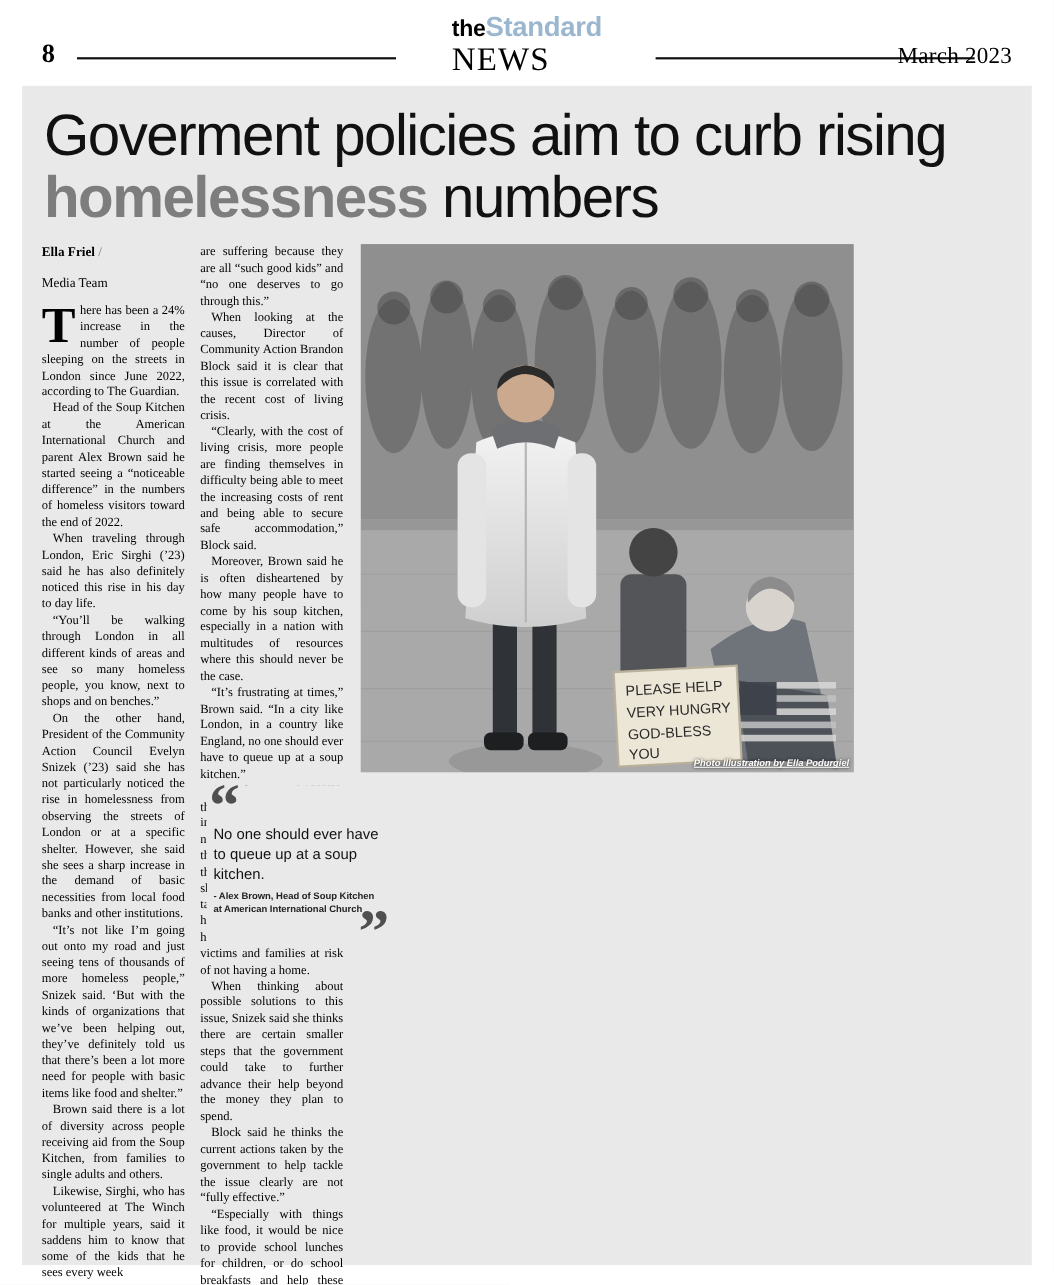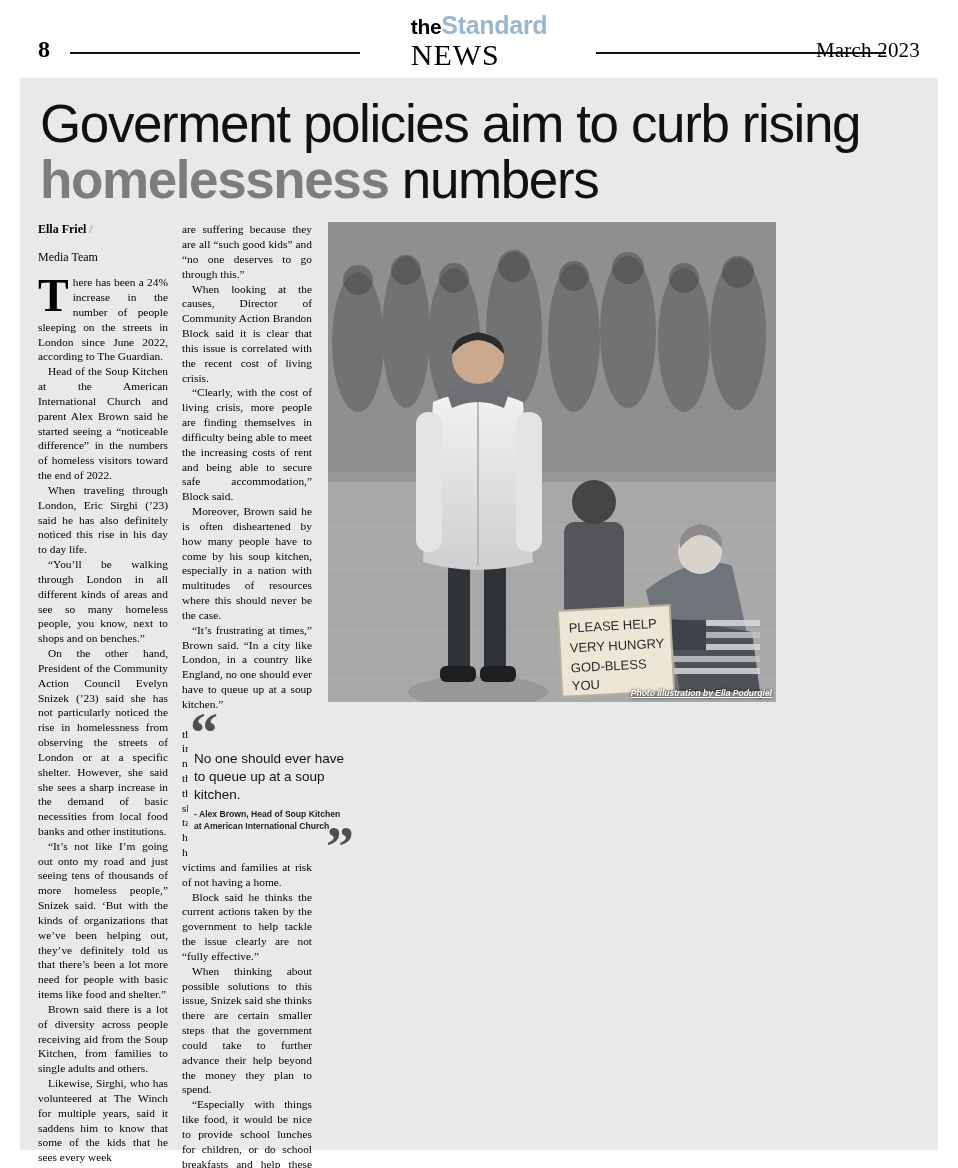--- a/index.html
+++ b/index.html
@@ -248,22 +248,22 @@
       </div>
 
       <div class="col-narrow">
         <div class="bodytext">
           <p class="first">are suffering because they are all “such good kids” and “no one deserves to go through this.”</p>
           <p>When looking at the causes, Director of Community Action Brandon Block said it is clear that this issue is correlated with the recent cost of living crisis.</p>
           <p>“Clearly, with the cost of living crisis, more people are finding themselves in difficulty being able to meet the increasing costs of rent and being able to secure safe accommodation,” Block said.</p>
           <p>Moreover, Brown said he is often disheartened by how many people have to come by his soup kitchen, especially in a nation with multitudes of resources where this should never be the case.</p>
           <p>“It’s frustrating at times,” Brown said. “In a city like London, in a country like England, no one should ever have to queue up at a soup kitchen.”</p>
           <p>According to GOV.UK, the government plans to invest £2 billion over the next three years to help those in need to rebuild their lives, and give them shelter. This package will be targeted at preventing homelessness, specifically helping domestic violence victims and families at risk of not having a home.</p>
+          <p>When thinking about possible solutions to this issue, Snizek said she thinks there are certain smaller steps that the government could take to further advance their help beyond the money they plan to spend.</p>
           <p>Block said he thinks the current actions taken by the government to help tackle the issue clearly are not “fully effective.”</p>
-          <p>When thinking about possible solutions to this issue, Snizek said she thinks there are certain smaller steps that the government could take to further advance their help beyond the money they plan to spend.</p>
           <p>“Especially with things like food, it would be nice to provide school lunches for children, or do school breakfasts and help these food banks,” Snizek said. “However, I do think what they’re doing now is really good, so if they continue with initiatives like this, this will be great.”</p>
         </div>
       </div>
 
       <div class="photo-wrap">
         <div class="photo">
           <svg width="448" height="480" viewBox="0 0 448 480">
             <defs>
               <linearGradient id="bgsky" x1="0" y1="0" x2="0" y2="1">
                 <stop offset="0%" stop-color="#9b9b9b"></stop>

